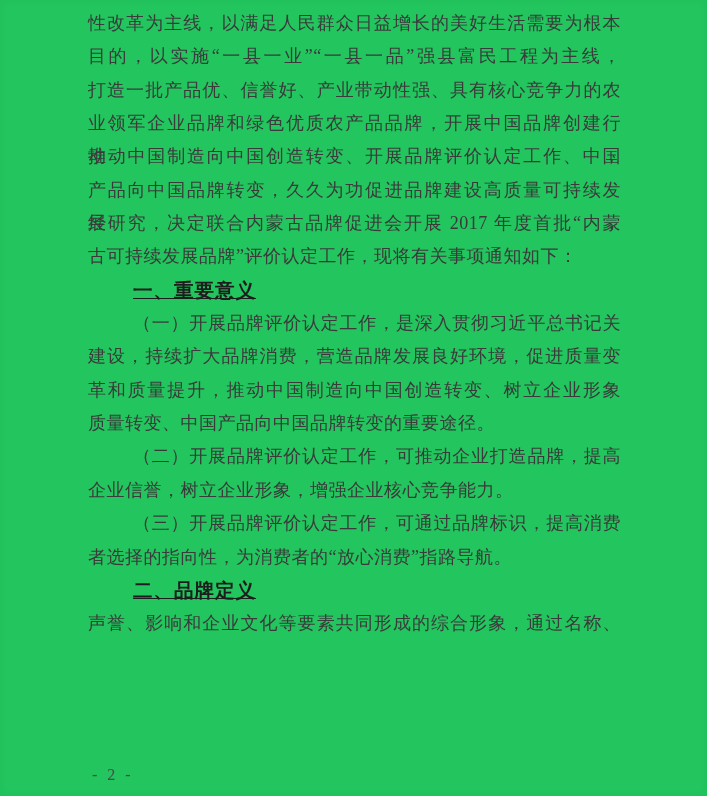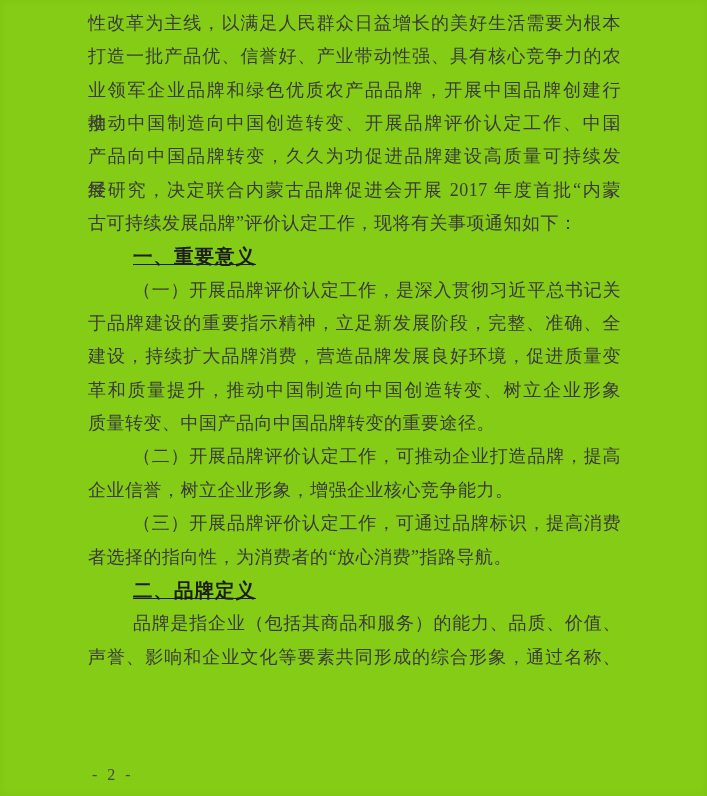--- a/index.html
+++ b/index.html
@@ -4,21 +4,21 @@
 <style>
   html, body {
     margin: 0;
     padding: 0;
     background: #ffffff;
   }
   .page {
     position: relative;
     width: 707px;
     height: 796px;
-    background: #84cc16;
+    background: #22c55e;
     box-shadow: inset 0 0 10px rgba(0,0,0,0.04);
     overflow: hidden;
     font-family: "Liberation Serif", "DejaVu Serif", serif;
     color: #3a3a3a;
   }
   .text-block {
     position: absolute;
     left: 88px;
     top: 7px;
     width: 533px;
@@ -55,34 +55,33 @@
     color: #4a4a4a;
     font-family: "Liberation Serif", "DejaVu Serif", serif;
   }
 </style>
 </head>
 <body>
 
 <div class="page">
   <div class="text-block">
     <div class="line j">性改革为主线，以满足人民群众日益增长的美好生活需要为根本</div>
+    <div class="line j">目的，以实施“一县一业”“一县一品”强县富民工程为主线，</div>
     <div class="line j">打造一批产品优、信誉好、产业带动性强、具有核心竞争力的农</div>
     <div class="line j">业领军企业品牌和绿色优质农产品品牌，开展中国品牌创建行动，</div>
     <div class="line j">推动中国制造向中国创造转变、开展品牌评价认定工作、中国</div>
     <div class="line j">产品向中国品牌转变，久久为功促进品牌建设高质量可持续发展，</div>
     <div class="line j">经研究，决定联合内蒙古品牌促进会开展 2017 年度首批“内蒙</div>
     <div class="line">古可持续发展品牌”评价认定工作，现将有关事项通知如下：</div>
     <div class="line heading indent">一、重要意义</div>
     <div class="line j indent">（一）开展品牌评价认定工作，是深入贯彻习近平总书记关</div>
-    <div class="line j">于品牌建设的重要指示精神，立足新发展阶段，完整、准确、全</div>
     <div class="line j">建设，持续扩大品牌消费，营造品牌发展良好环境，促进质量变</div>
     <div class="line j">革和质量提升，推动中国制造向中国创造转变、树立企业形象</div>
     <div class="line">质量转变、中国产品向中国品牌转变的重要途径。</div>
     <div class="line j indent">（二）开展品牌评价认定工作，可推动企业打造品牌，提高</div>
     <div class="line">企业信誉，树立企业形象，增强企业核心竞争能力。</div>
     <div class="line j indent">（三）开展品牌评价认定工作，可通过品牌标识，提高消费</div>
     <div class="line">者选择的指向性，为消费者的“放心消费”指路导航。</div>
     <div class="line heading indent">二、品牌定义</div>
-    <div class="line j indent">品牌是指企业（包括其商品和服务）的能力、品质、价值、</div>
     <div class="line j">声誉、影响和企业文化等要素共同形成的综合形象，通过名称、</div>
   </div>
   <div class="page-number">- 2 -</div>
 </div>
 
 </body></html>

